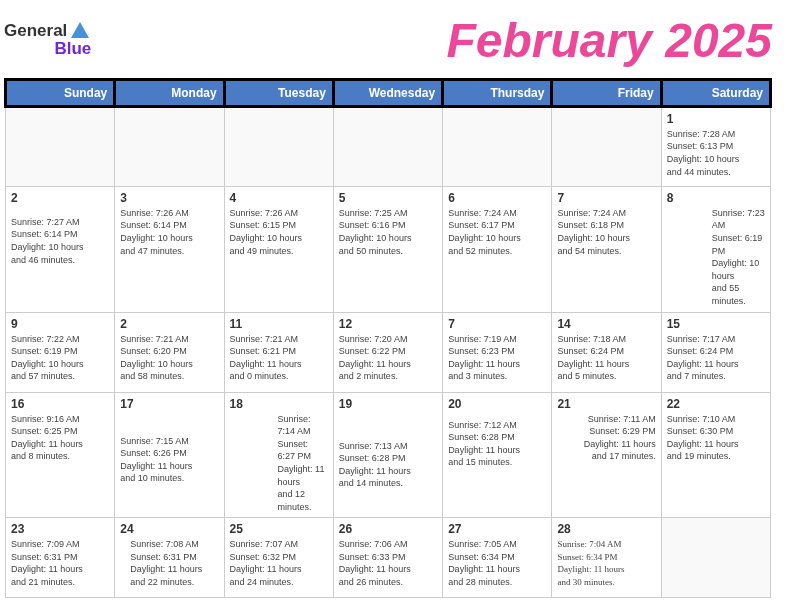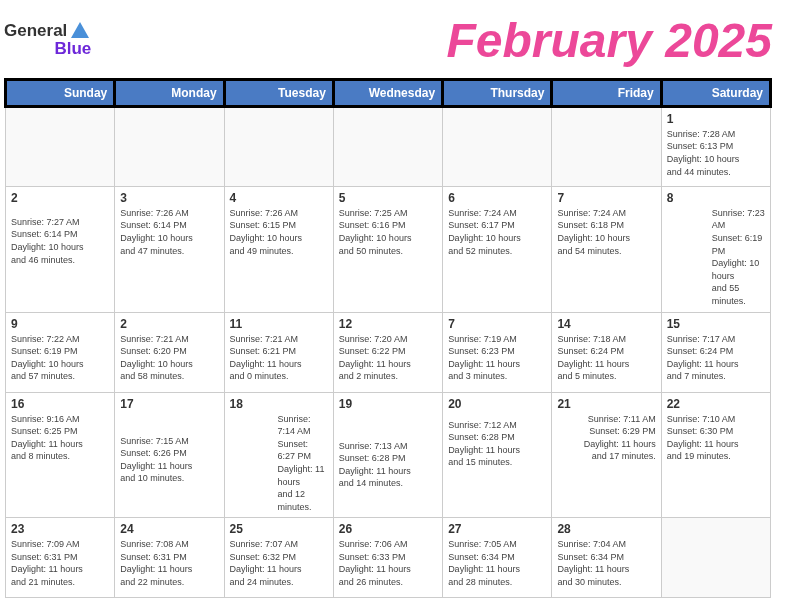--- a/index.html
+++ b/index.html
@@ -291,21 +291,21 @@
         <tr>
           <td>
             <span class="day-num">23</span>
             <div class="day-info" style="white-space: pre-line;">Sunrise: 7:09 AM
 Sunset: 6:31 PM
 Daylight: 11 hours
 and 21 minutes.</div>
           </td>
           <td>
             <span class="day-num">24</span>
-            <div class="day-info" style="white-space: pre-line;">Sunrise: 7:08 AM
+            <div class="day-info" style="white-space: pre-line; margin-left: 10px;">Sunrise: 7:08 AM
 Sunset: 6:31 PM
 Daylight: 11 hours
 and 22 minutes.</div>
           </td>
           <td>
             <span class="day-num">25</span>
             <div class="day-info" style="white-space: pre-line;">Sunrise: 7:07 AM
 Sunset: 6:32 PM
 Daylight: 11 hours
 and 24 minutes.</div>
@@ -319,21 +319,21 @@
           </td>
           <td>
             <span class="day-num">27</span>
             <div class="day-info" style="white-space: pre-line;">Sunrise: 7:05 AM
 Sunset: 6:34 PM
 Daylight: 11 hours
 and 28 minutes.</div>
           </td>
           <td>
             <span class="day-num">28</span>
-            <div class="day-info" style="white-space: pre-line;">Sunrise: 7:04 AM
+            <div class="day-info" style="white-space: pre-line; font-family: Liberation Serif, serif;">Sunrise: 7:04 AM
 Sunset: 6:34 PM
 Daylight: 11 hours
 and 30 minutes.</div>
           </td>
           <td class="empty"></td>
         </tr>
       </tbody>
   </table>
 </div>
 

